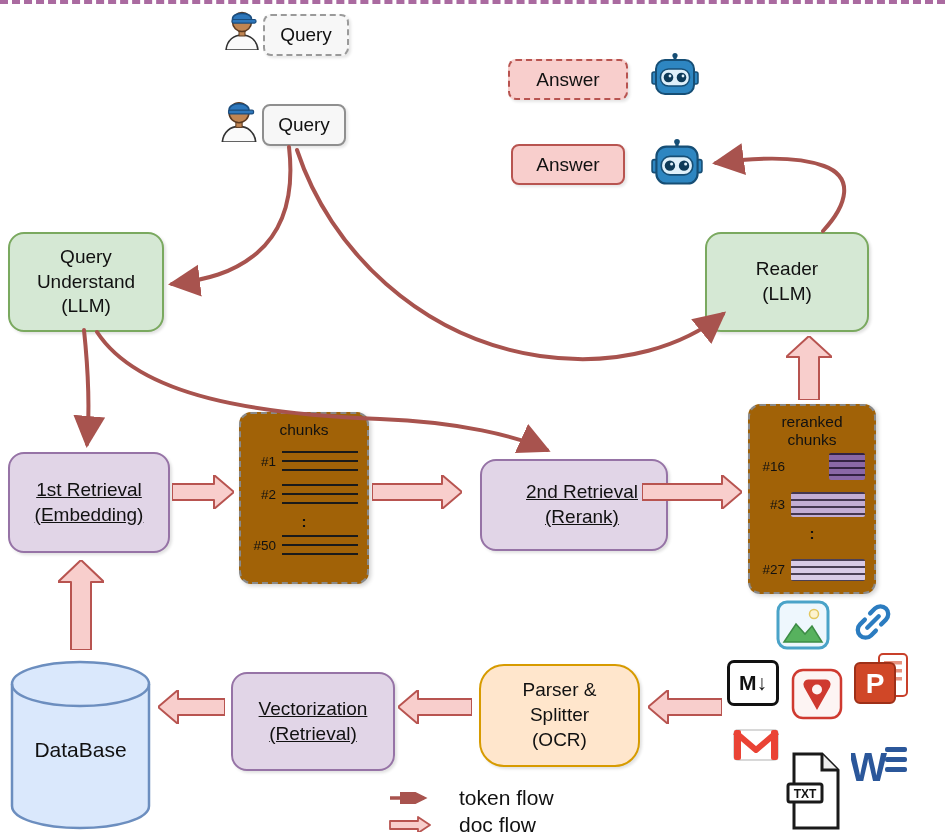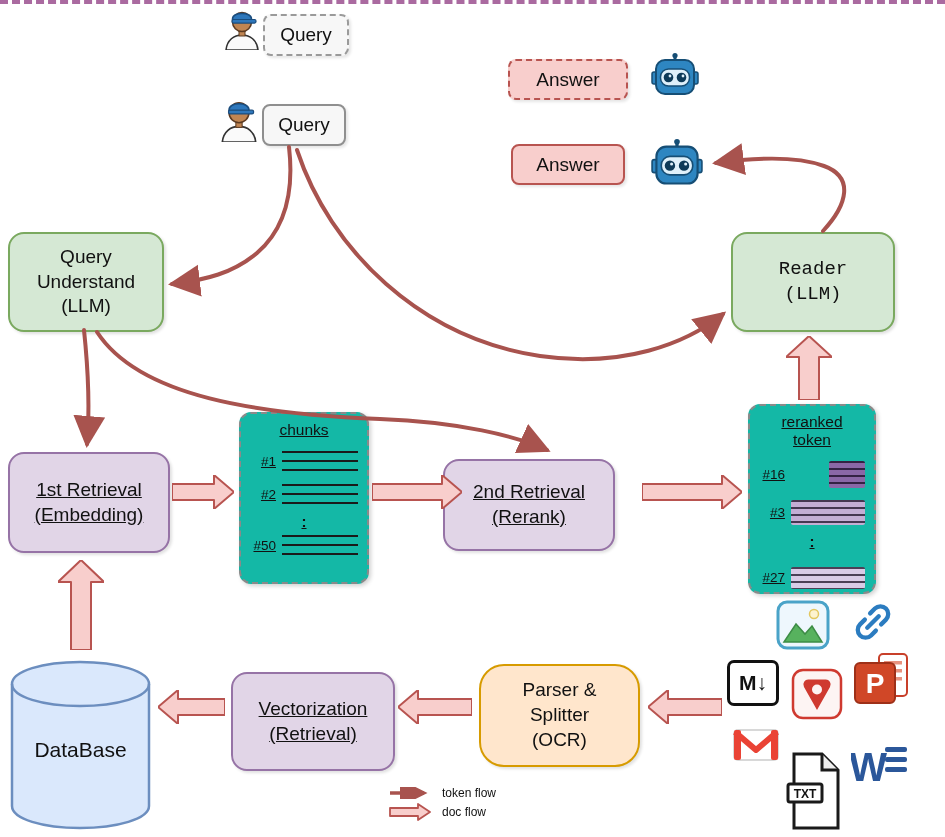--- a/index.html
+++ b/index.html
@@ -17,22 +17,22 @@
   .pill { position:absolute; display:flex; align-items:center; justify-content:center;
           font-size:19px; border-radius:8px; z-index:2; box-shadow:2px 2px 3px rgba(0,0,0,.10); }
   .query-dashed  { background:#f7f7f7; border:2px dashed #9a9a9a; }
   .query-solid   { background:#f7f7f7; border:2px solid #8f8f8f; }
   .answer-dashed { background:#f8cecc; border:2px dashed #b85450; }
   .answer-solid  { background:#f8cecc; border:2px solid #b85450; }
 
   .sep { position:absolute; left:0; top:203; width:945px; height:0;
          border-top:4.5px dashed #aa6aa0; z-index:1; }
 
-  .chunkbox { position:absolute; background:#14b8a6; border:2.5px dashed #8a8a8a;
-              border-radius:12px; z-index:2; box-shadow:2px 2px 4px rgba(0,0,0,.18);text-decoration:underline; }
+  .chunkbox { position:absolute; background:#a16207; border:2.5px dashed #8a8a8a;
+              border-radius:12px; z-index:2; box-shadow:2px 2px 4px rgba(0,0,0,.18); }
   .chunk-title { text-align:center; font-size:15.5px; margin-top:7px; line-height:1.15;
                  white-space:pre-line; }
   .chunk-row { display:flex; align-items:center; gap:6px; margin:12px 9px 0 7px; }
   .chunk-label { font-size:13.5px; width:28px; text-align:right; flex:none; }
   .lines { flex:1; height:21px;
            background:repeating-linear-gradient(to bottom,#1a1a1a 0 1.7px, transparent 1.7px 9px); }
   .chunk-dots { text-align:center; font-size:15px; font-weight:bold; margin-top:9px; line-height:1; }
   .tint { flex:1; border-radius:2px;
           background-image:repeating-linear-gradient(to bottom, rgba(15,5,25,.7) 0 1.7px, transparent 1.7px 7px); }
   .tint-dark  { background-color:#8a68a6; height:27px; }
@@ -47,21 +47,21 @@
 
   .db-label { position:absolute; text-align:center; font-size:21px; z-index:3; }
 
   .icon { position:absolute; z-index:2; }
   .md-box { position:absolute; display:flex; align-items:center; justify-content:center;
             background:#fff; border:3px solid #111; border-radius:7px;
             font-weight:bold; font-size:21px; z-index:2; }
 
   .legend { position:absolute; left:388px; top:786px; display:flex; flex-direction:column;
             gap:3px; z-index:2; }
-  .legend-row { display:flex; align-items:center; gap:8px; font-size:12px; }
+  .legend-row { display:flex; align-items:center; gap:25px; font-size:21px; }
 </style>
 </head>
 <body>
 
 <div class="canvas">
 
   <svg class="icon" style="left:222px; top:4px;" width="40" height="46" viewBox="0 0 40 46">
     <path d="M4,46 C5,36 12,31 20,31 C28,31 35,36 36,46 Z" fill="#fafafa" stroke="#333" stroke-width="1.6"></path>
     <rect x="17" y="26" width="6" height="6" fill="#c08552" stroke="#5b3a21"></rect>
     <circle cx="20" cy="18" r="9.5" fill="#c08552" stroke="#5b3a21" stroke-width="1.5"></circle>
@@ -105,25 +105,25 @@
     <circle cx="30.5" cy="25.5" r="4.8" fill="#0e3a58"></circle>
     <circle cx="19" cy="24" r="1.4" fill="#dff0fa"></circle>
     <circle cx="32" cy="24" r="1.4" fill="#dff0fa"></circle>
   </svg>
 
   <div class="sep"></div>
 
   <div class="node green" style="left:8px; top:232px; width:152px; height:96px;">Query
 Understand
 (LLM)</div>
-  <div class="node green" style="left:731px; top:232px; width:160px; height:96px;font-family:Liberation Mono, monospace;">Reader
+  <div class="node green" style="left:705px; top:232px; width:160px; height:96px;">Reader
 (LLM)</div>
   <div class="node purple" style="left:8px; top:452px; width:158px; height:97px;">1st Retrieval
 (Embedding)</div>
-  <div class="node purple" style="left:443px; top:459px; width:168px; height:88px;">2nd Retrieval
+  <div class="node purple" style="left:480px; top:459px; width:168px; height:88px;padding-left:16px;">2nd Retrieval
 (Rerank)</div>
   <div class="node purple" style="left:231px; top:672px; width:160px; height:95px;">Vectorization
 (Retrieval)</div>
   <div class="node orange" style="left:479px; top:664px; width:157px; height:99px;border-radius:25px;">Parser &amp;
 Splitter
 (OCR)</div>
 
   <div class="chunkbox" style="left:239px; top:412px; width:126px; height:168px;">
     <div class="chunk-title">chunks</div>
     <div class="chunk-row">
@@ -136,22 +136,22 @@
     </div>
     <div class="chunk-dots">:</div>
     <div class="chunk-row" style="margin-top:6px;">
       <span class="chunk-label">#50</span>
       <span class="lines"></span>
     </div>
   </div>
 
   <div class="chunkbox" style="left:748px; top:404px; width:124px; height:186px;">
     <div class="chunk-title">reranked
-token</div>
-    <div class="chunk-row" style="margin-top:12px;gap:44px;">
+chunks</div>
+    <div class="chunk-row" style="margin-top:4px;gap:44px;">
       <span class="chunk-label">#16</span>
       <span class="tint tint-dark"></span>
     </div>
     <div class="chunk-row">
       <span class="chunk-label">#3</span>
       <span class="tint tint-mid"></span>
     </div>
     <div class="chunk-dots">:</div>
     <div class="chunk-row" style="margin-top:18px;">
       <span class="chunk-label">#27</span>

